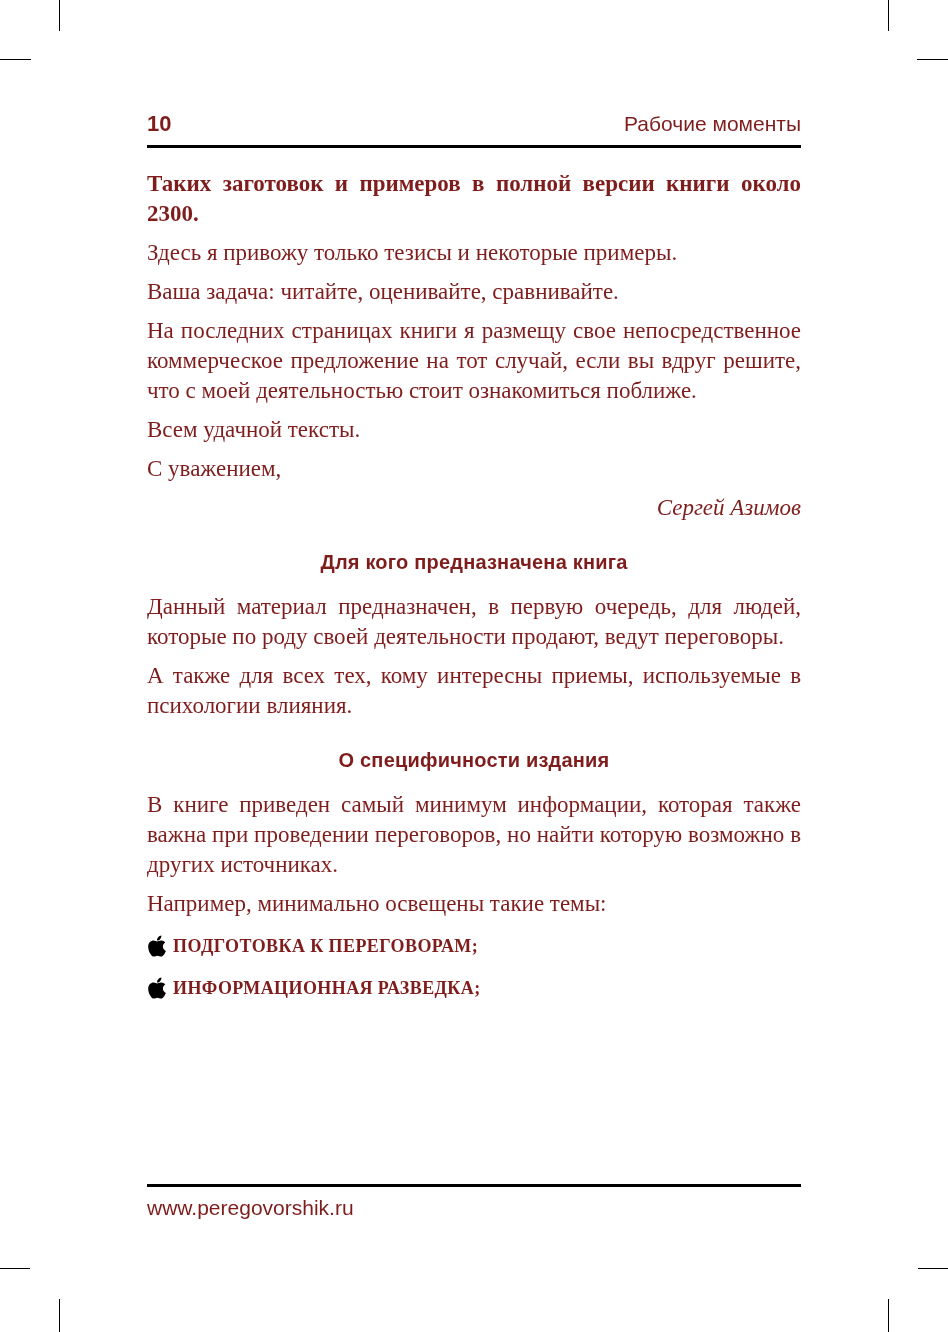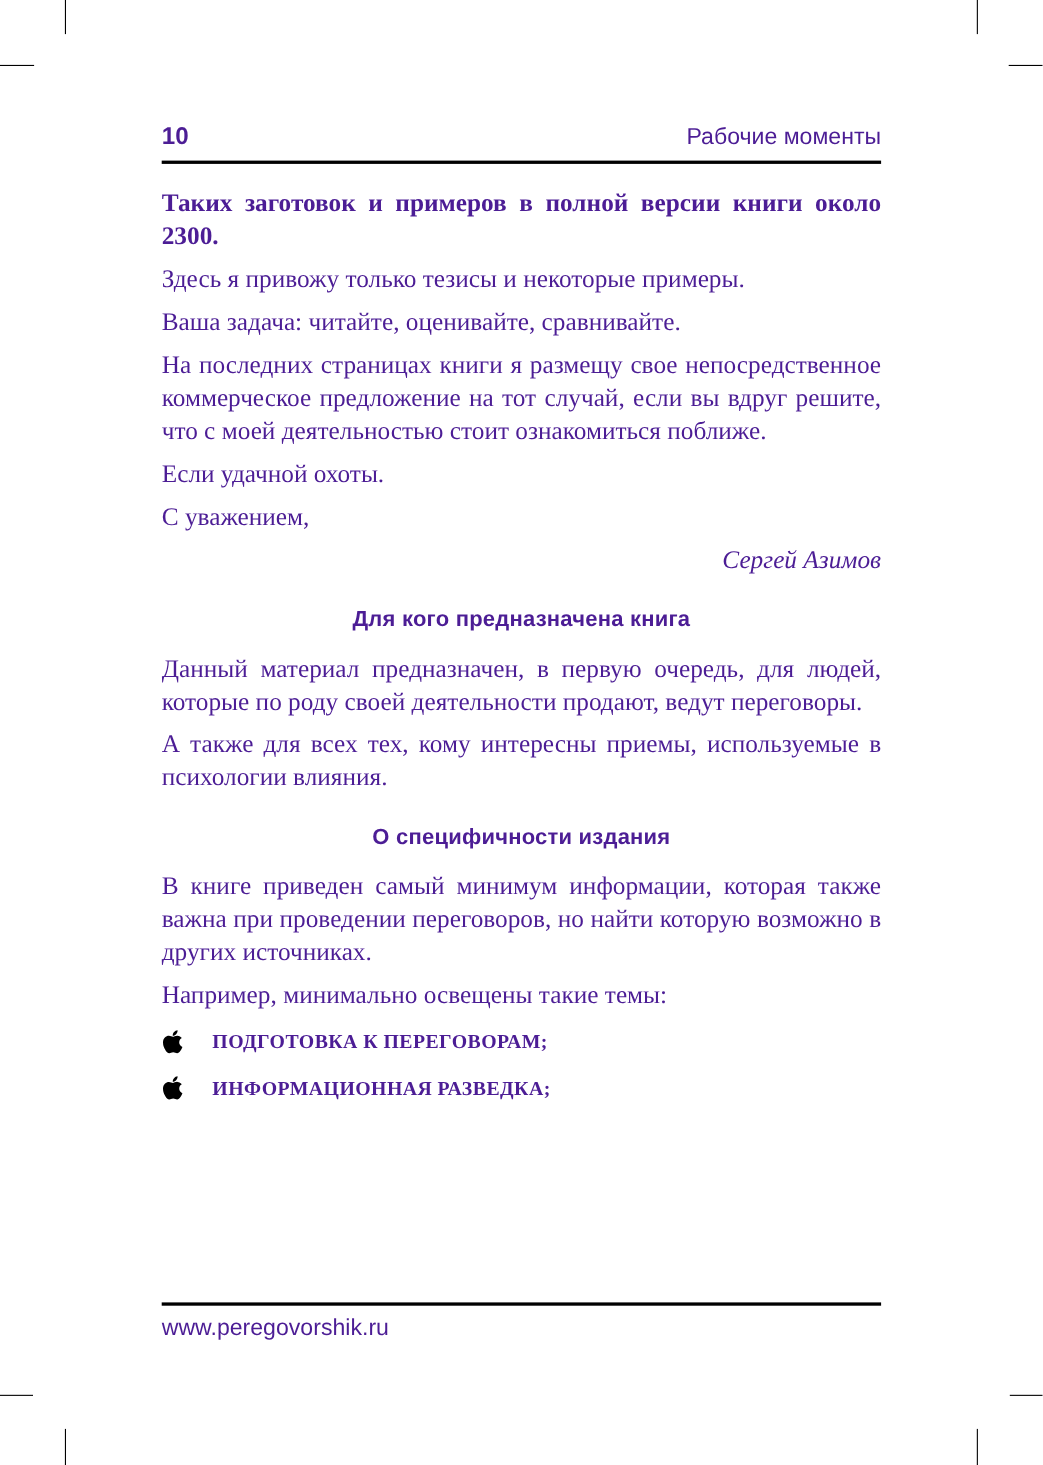--- a/index.html
+++ b/index.html
@@ -1,21 +1,21 @@
 <!DOCTYPE html>
 <html><head>
 <meta charset="utf-8">
 <style>
   html, body { margin: 0; padding: 0; background: #ffffff; }
   .page {
     position: relative;
     width: 948px;
     height: 1332px;
     background: #ffffff;
-    color: #4c1d95;
+    color: #7f1d1d;
     font-family: "Liberation Serif", serif;
     overflow: hidden;
   }
   .content {
     position: absolute;
     left: 147px;
     top: 0;
     width: 654px;
   }
   .running-header {
@@ -51,21 +51,21 @@
     letter-spacing: 0.2px;
   }
   .topics {
     list-style: none;
     margin: 15px 0 0 0;
     padding: 0;
   }
   .topics li {
     display: flex;
     align-items: center;
-    gap: 26px;
+    gap: 6px;
     margin-bottom: 18px;
   }
   .bullet { flex: 0 0 auto; display: inline-flex; }
   .bullet svg { display: block; }
   .bullet-label {
     font-size: 18px;
     line-height: 24px;
     font-weight: bold;
     letter-spacing: 0.4px;
   }
@@ -110,21 +110,21 @@
     <div class="running-header">
       <span class="pagenum">10</span>
       <span class="runhead">Рабочие моменты</span>
     </div>
     <div class="rule header-rule"></div>
 
     <p class="lead">Таких заготовок и примеров в полной версии книги около 2300.</p>
     <p>Здесь я привожу только тезисы и некоторые примеры.</p>
     <p>Ваша задача: читайте, оценивайте, сравнивайте.</p>
     <p>На последних страницах книги я размещу свое непосред­ственное коммерческое предложение на тот случай, если вы вдруг решите, что с моей деятельностью стоит ознако­миться поближе.</p>
-    <p>Если удачной охоты.</p>
+    <p>Всем удачной тексты.</p>
     <p>С уважением,</p>
     <p class="signature">Сергей Азимов</p>
 
     <h2>Для кого предназначена книга</h2>
     <p>Данный материал предназначен, в первую очередь, для людей, которые по роду своей деятельности продают, ведут переговоры.</p>
     <p>А также для всех тех, кому интересны приемы, использу­емые в психологии влияния.</p>
 
     <h2>О специфичности издания</h2>
     <p>В книге приведен самый минимум информации, кото­рая также важна при проведении переговоров, но найти которую возможно в других источниках.</p>
     <p>Например, минимально освещены такие темы:</p>

